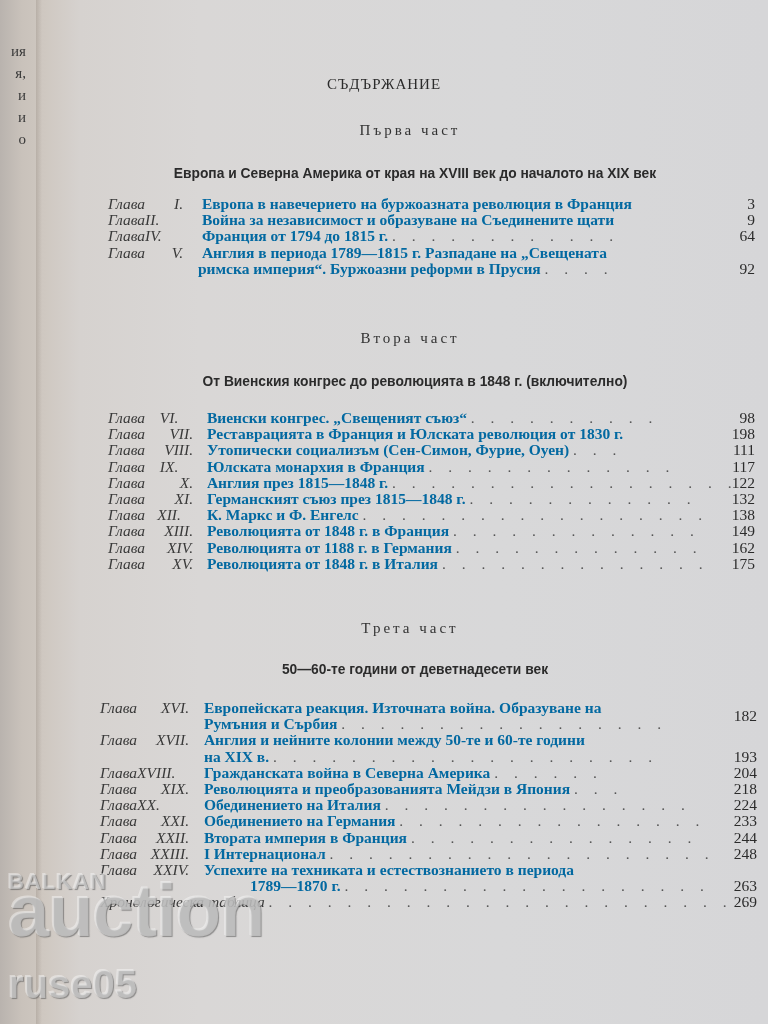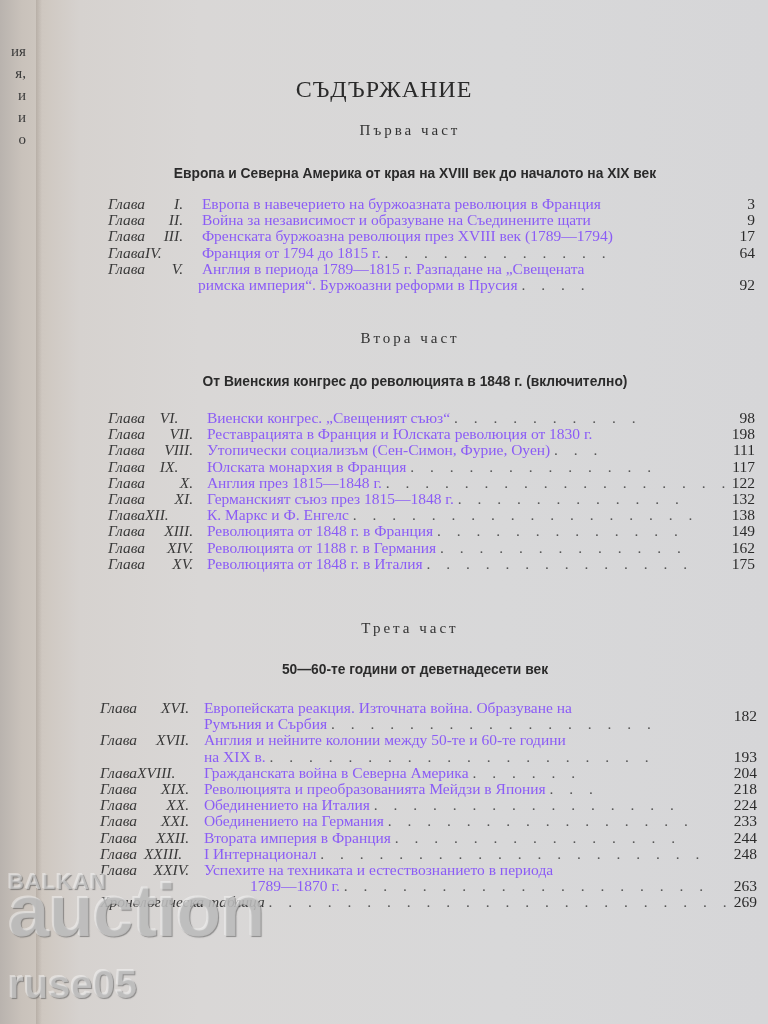--- a/index.html
+++ b/index.html
@@ -4,27 +4,27 @@
 <style>
   html, body { margin:0; padding:0; }
   body {
     width:768px; height:1024px; overflow:hidden; position:relative;
     background: linear-gradient(90deg, #b9b3ae 0px, #c9c2bb 22px, #cfc8c1 45px, #d6d2cf 80px, #d9d7d6 200px, #d8d8d9 500px, #d6d6d8 768px);
     font-family: "Liberation Serif", "DejaVu Serif", serif;
     color:#2b2b2b;
   }
   .prev-page { position:absolute; left:0; top:40px; width:26px; font-size:15px; line-height:22px; color:#3a3a3a; text-align:right; }
   .page-shadow { position:absolute; left:36px; top:0; width:6px; height:1024px; background:linear-gradient(90deg, rgba(160,150,140,.45), rgba(160,150,140,0)); }
-  .title { position:absolute; left:0; width:768px; top:76px; text-align:center; font-size:24px; letter-spacing:1px; }
+  .title { position:absolute; left:0; width:768px; top:76px; text-align:center; font-size:15px; letter-spacing:1px; }
   .part-label { position:absolute; left:0; width:820px; text-align:center; font-size:15px; letter-spacing:3px; color:#333; }
   .part-heading { position:absolute; left:0; width:830px; text-align:center; font-family:"Liberation Sans", sans-serif; font-weight:bold; font-size:15px; transform:scaleX(0.92); transform-origin:center; }
   .toc { position:absolute; left:108px; width:600px; }
   .entry { position:relative; font-size:15.5px; line-height:16.2px; white-space:nowrap; }
   .lbl { display:inline-block; font-style:italic; color:#3a3a3a; }
-  .ttl { color:#8b5cf6; }
+  .ttl { color:#0369a1;font-weight:bold; }
   .dots { color:#555; letter-spacing:6px; }
   .pg { position:absolute; right:-47px; top:0; width:40px; text-align:right; }
   .cont { padding-left:90px; }
   .watermark { position:absolute; left:8px; font-family:"Liberation Sans", sans-serif; font-weight:bold; color:rgba(225,225,225,.55); text-shadow:1px 1px 1px rgba(90,90,90,.6), -1px -1px 0 rgba(255,255,255,.4); }
 </style>
 </head>
 <body>
 
 <div class="page-shadow"></div>
 
@@ -36,57 +36,56 @@
   <div>о</div>
 </div>
 
 <div class="title">СЪДЪРЖАНИЕ</div>
 
 <div class="part-label" style="top:122px">Първа част</div>
 <div class="part-heading" style="top:164px">Европа и Северна Америка от края на XVIII век до началото на XIX век</div>
 
 <div class="toc" style="top:196px">
   <div class="entry"><span class="lbl" style="width:90px"><span>Глава</span><span style="display:inline-block;width:38px;text-align:right">I.</span></span> <span class="ttl">Европа в навечерието на буржоазната революция в Франция</span><span class="pg">3</span></div>
-  <div class="entry"><span class="lbl" style="width:90px"><span>Глава</span><span style="display:inline-block;width:38px;text-align:right">II.</span></span> <span class="ttl">Война за независимост и образуване на Съединените щати</span><span class="pg">9</span></div>
-  <div class="entry"><span class="lbl" style="width:90px"><span>Глава</span><span style="display:inline-block;width:38px;text-align:right">III.</span></span> <span class="ttl">Френската буржоазна революция през XVIII век (1789—1794)</span><span class="pg">17</span></div>
+  <div class="entry"><span class="lbl" style="width:90px"><span>Глава</span><span style="display:inline-block;width:38px;">II.</span></span> <span class="ttl">Война за независимост и образуване на Съединените щати</span><span class="pg">9</span></div>
   <div class="entry"><span class="lbl" style="width:90px"><span>Глава</span><span style="display:inline-block;width:38px;">IV.</span></span> <span class="ttl">Франция от 1794 до 1815 г.</span> <span class="dots">. . . . . . . . . . . .</span><span class="pg">64</span></div>
   <div class="entry"><span class="lbl" style="width:90px"><span>Глава</span><span style="display:inline-block;width:38px;text-align:right">V.</span></span> <span class="ttl">Англия в периода 1789—1815 г. Разпадане на „Свещената</span></div>
   <div class="entry cont"><span class="ttl">римска империя“. Буржоазни реформи в Прусия</span> <span class="dots">. . . .</span><span class="pg">92</span></div>
 </div>
 
 <div class="part-label" style="top:330px">Втора част</div>
 <div class="part-heading" style="top:372px">От Виенския конгрес до революцията в 1848 г. (включително)</div>
 
 <div class="toc" style="top:410px">
   <div class="entry"><span class="lbl" style="width:95px"><span>Глава</span><span style="display:inline-block;width:48px;text-align:center">VI.</span></span> <span class="ttl">Виенски конгрес. „Свещеният съюз“</span> <span class="dots">. . . . . . . . . .</span><span class="pg">98</span></div>
   <div class="entry"><span class="lbl" style="width:95px"><span>Глава</span><span style="display:inline-block;width:48px;text-align:right">VII.</span></span> <span class="ttl">Реставрацията в Франция и Юлската революция от 1830 г.</span><span class="pg">198</span></div>
   <div class="entry"><span class="lbl" style="width:95px"><span>Глава</span><span style="display:inline-block;width:48px;text-align:right">VIII.</span></span> <span class="ttl">Утопически социализъм (Сен-Симон, Фурие, Оуен)</span> <span class="dots">. . .</span><span class="pg">111</span></div>
   <div class="entry"><span class="lbl" style="width:95px"><span>Глава</span><span style="display:inline-block;width:48px;text-align:center">IX.</span></span> <span class="ttl">Юлската монархия в Франция</span> <span class="dots">. . . . . . . . . . . . .</span><span class="pg">117</span></div>
   <div class="entry"><span class="lbl" style="width:95px"><span>Глава</span><span style="display:inline-block;width:48px;text-align:right">X.</span></span> <span class="ttl">Англия през 1815—1848 г.</span> <span class="dots">. . . . . . . . . . . . . . . . . .</span><span class="pg">122</span></div>
   <div class="entry"><span class="lbl" style="width:95px"><span>Глава</span><span style="display:inline-block;width:48px;text-align:right">XI.</span></span> <span class="ttl">Германският съюз през 1815—1848 г.</span> <span class="dots">. . . . . . . . . . . .</span><span class="pg">132</span></div>
-  <div class="entry"><span class="lbl" style="width:95px"><span>Глава</span><span style="display:inline-block;width:48px;text-align:left">XII.</span></span> <span class="ttl">К. Маркс и Ф. Енгелс</span> <span class="dots">. . . . . . . . . . . . . . . . . .</span><span class="pg">138</span></div>
+  <div class="entry"><span class="lbl" style="width:95px"><span>Глава</span><span style="display:inline-block;width:48px;text-align:center">XII.</span></span> <span class="ttl">К. Маркс и Ф. Енгелс</span> <span class="dots">. . . . . . . . . . . . . . . . . .</span><span class="pg">138</span></div>
   <div class="entry"><span class="lbl" style="width:95px"><span>Глава</span><span style="display:inline-block;width:48px;text-align:right">XIII.</span></span> <span class="ttl">Революцията от 1848 г. в Франция</span> <span class="dots">. . . . . . . . . . . . .</span><span class="pg">149</span></div>
   <div class="entry"><span class="lbl" style="width:95px"><span>Глава</span><span style="display:inline-block;width:48px;text-align:right">XIV.</span></span> <span class="ttl">Революцията от 1188 г. в Германия</span> <span class="dots">. . . . . . . . . . . . .</span><span class="pg">162</span></div>
   <div class="entry"><span class="lbl" style="width:95px"><span>Глава</span><span style="display:inline-block;width:48px;text-align:right">XV.</span></span> <span class="ttl">Революцията от 1848 г. в Италия</span> <span class="dots">. . . . . . . . . . . . . .</span><span class="pg">175</span></div>
 </div>
 
 <div class="part-label" style="top:620px">Трета част</div>
 <div class="part-heading" style="top:660px">50—60-те години от деветнадесети век</div>
 
 <div class="toc" style="top:700px;left:100px;width:610px">
   <div class="entry"><span class="lbl" style="width:100px"><span>Глава</span><span style="display:inline-block;width:52px;text-align:right">XVI.</span></span> <span class="ttl">Европейската реакция. Източната война. Образуване на</span></div>
   <div class="entry" style="padding-left:104px"><span class="ttl">Румъния и Сърбия</span> <span class="dots">. . . . . . . . . . . . . . . . .</span><span class="pg" style="top:-8px">182</span></div>
   <div class="entry"><span class="lbl" style="width:100px"><span>Глава</span><span style="display:inline-block;width:52px;text-align:right">XVII.</span></span> <span class="ttl">Англия и нейните колонии между 50-те и 60-те години</span></div>
   <div class="entry" style="padding-left:104px"><span class="ttl">на XIX в.</span> <span class="dots">. . . . . . . . . . . . . . . . . . . .</span><span class="pg">193</span></div>
   <div class="entry"><span class="lbl" style="width:100px"><span>Глава</span><span style="display:inline-block;width:52px;">XVIII.</span></span> <span class="ttl">Гражданската война в Северна Америка</span> <span class="dots">. . . . . .</span><span class="pg">204</span></div>
   <div class="entry"><span class="lbl" style="width:100px"><span>Глава</span><span style="display:inline-block;width:52px;text-align:right">XIX.</span></span> <span class="ttl">Революцията и преобразованията Мейдзи в Япония</span> <span class="dots">. . .</span><span class="pg">218</span></div>
-  <div class="entry"><span class="lbl" style="width:100px"><span>Глава</span><span style="display:inline-block;width:52px;text-align:right">XX.</span></span> <span class="ttl">Обединението на Италия</span> <span class="dots">. . . . . . . . . . . . . . . .</span><span class="pg">224</span></div>
+  <div class="entry"><span class="lbl" style="width:100px"><span>Глава</span><span style="display:inline-block;width:52px;">XX.</span></span> <span class="ttl">Обединението на Италия</span> <span class="dots">. . . . . . . . . . . . . . . .</span><span class="pg">224</span></div>
   <div class="entry"><span class="lbl" style="width:100px"><span>Глава</span><span style="display:inline-block;width:52px;text-align:right">XXI.</span></span> <span class="ttl">Обединението на Германия</span> <span class="dots">. . . . . . . . . . . . . . . .</span><span class="pg">233</span></div>
   <div class="entry"><span class="lbl" style="width:100px"><span>Глава</span><span style="display:inline-block;width:52px;text-align:right">XXII.</span></span> <span class="ttl">Втората империя в Франция</span> <span class="dots">. . . . . . . . . . . . . . .</span><span class="pg">244</span></div>
-  <div class="entry"><span class="lbl" style="width:100px"><span>Глава</span><span style="display:inline-block;width:52px;text-align:center">XXIII.</span></span> <span class="ttl">I Интернационал</span> <span class="dots">. . . . . . . . . . . . . . . . . . . .</span><span class="pg">248</span></div>
+  <div class="entry"><span class="lbl" style="width:100px"><span>Глава</span><span style="display:inline-block;width:52px;text-align:right">XXIII.</span></span> <span class="ttl">I Интернационал</span> <span class="dots">. . . . . . . . . . . . . . . . . . . .</span><span class="pg">248</span></div>
   <div class="entry"><span class="lbl" style="width:100px"><span>Глава</span><span style="display:inline-block;width:52px;text-align:right">XXIV.</span></span> <span class="ttl">Успехите на техниката и естествознанието в периода</span></div>
   <div class="entry" style="padding-left:150px"><span class="ttl">1789—1870 г.</span> <span class="dots">. . . . . . . . . . . . . . . . . . .</span><span class="pg">263</span></div>
   <div class="entry"><span class="lbl">Хронологическа таблица</span> <span class="dots">. . . . . . . . . . . . . . . . . . . . . . . . .</span><span class="pg">269</span></div>
 </div>
 
 <div class="watermark" style="top:869px;font-size:22px;letter-spacing:1px">BALKAN</div>
 <div class="watermark" style="top:868px;font-size:74px;letter-spacing:-1px">auction</div>
 <div class="watermark" style="top:962px;font-size:40px">ruse05</div>
 
 </body></html>

